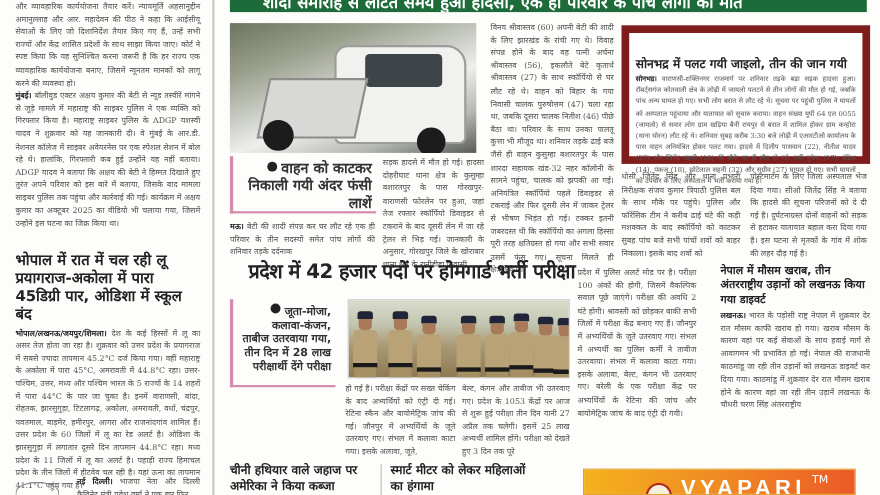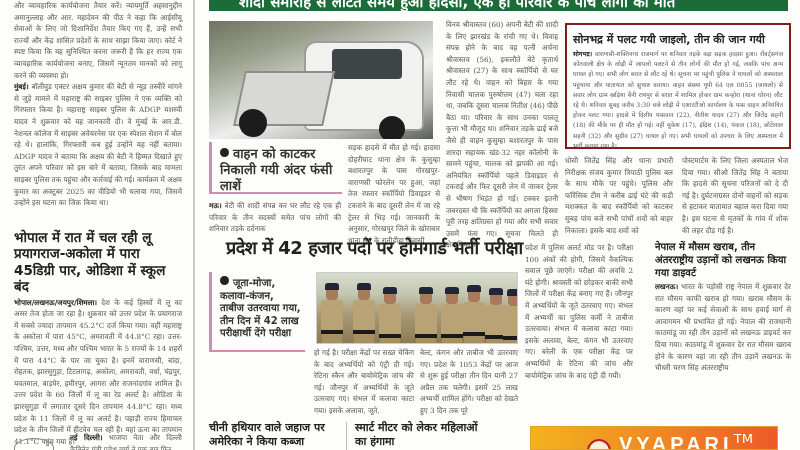--- a/index.html
+++ b/index.html
@@ -20,30 +20,30 @@
     .banner { position: absolute; left: 209px; top: 0; width: 579px; height: 11px; background: #1e6b3a; color: #fff; overflow: hidden; }
     .banner span { display: block; font-weight: bold; font-size: 15px; line-height: 15px; margin-top: -5px; padding-left: 30px; white-space: nowrap; }
 
     .photo-crash { position: absolute; left: 209px; top: 21px; width: 224px; height: 118px; background: linear-gradient(160deg, #6d7460 0%, #9aa08c 25%, #c9ccc5 45%, #eeeeec 60%, #b7b9b4 80%, #5a5c57 100%); overflow: hidden; }
     .photo-crash .car { position: absolute; left: 95px; top: 20px; width: 120px; height: 90px; background: #f1f1ef; border-radius: 12px 18px 6px 6px; border: 2px solid #9c9c9a; }
     .photo-crash .win { position: absolute; left: 123px; top: 28px; width: 70px; height: 30px; background: #3e4548; border-radius: 4px; }
     .photo-crash .wreck { position: absolute; left: 30px; top: 50px; width: 90px; height: 55px; background: #d8d8d6; transform: skewX(-12deg); border: 2px solid #8d8d8a; }
     .photo-crash .tire { position: absolute; left: 30px; top: 88px; width: 28px; height: 28px; background: #1c1c1c; border-radius: 50%; }
     .photo-crash .tire2 { position: absolute; left: 170px; top: 95px; width: 26px; height: 26px; background: #1c1c1c; border-radius: 50%; }
 
-    .pull { position: absolute; border-left: 3px solid #d58ab0; border-bottom: 2px solid #d58ab0; padding: 4px 4px 4px 8px; }
+    .pull { position: absolute; border-left: 3px solid #d58ab0; border-bottom: 2px solid #d58ab0; padding: 4px 4px 4px 8px; text-align: right; }
     .pull .hl { font-size: 13px; line-height: 16px; color: #333; }
     .bullet { display: inline-block; width: 9px; height: 9px; border-radius: 50%; background: #222; margin-right: 4px; vertical-align: 1px; }
 
     .pull1 { left: 209px; top: 142px; width: 133px; height: 52px; }
     .mid-a { position: absolute; left: 209px; top: 200px; width: 132px; }
     .mid-b { position: absolute; left: 348px; top: 142px; width: 92px; }
     .mid-c { position: absolute; left: 446px; top: 19px; width: 112px; }
 
-    .box-sonbhadra { position: absolute; left: 565px; top: 23px; width: 226px; height: 126px; border: 2px solid #7f1d1d; padding: 8px 6px; background: #fff; }
+    .box-sonbhadra { position: absolute; left: 565px; top: 23px; width: 226px; height: 126px; border: 7px solid #7f1d1d; padding: 22px 6px; background: #fff; }
     .box-sonbhadra .hl { font-size: 11px; line-height: 14px; margin-bottom: 2px; }
     .box-sonbhadra .body-text { font-size: 6.2px; line-height: 10.2px; }
 
     .r-a { position: absolute; left: 565px; top: 155px; width: 108px; }
     .r-b { position: absolute; left: 682px; top: 155px; width: 106px; }
 
     .hg-title { position: absolute; left: 226px; top: 235px; width: 430px; font-size: 18px; line-height: 26px; font-weight: bold; color: #222; font-family: "DejaVu Sans", sans-serif; letter-spacing: -0.5px; white-space: nowrap; }
 
     .pull2 { left: 209px; top: 272px; width: 96px; height: 80px; }
     .pull2 .hl { font-size: 10px; line-height: 12.6px; }
@@ -65,21 +65,21 @@
     .nepal .hl { font-size: 10px; line-height: 13px; margin-bottom: 2px; }
 
     .bottom-hl { position: absolute; top: 421px; font-family: "DejaVu Sans", sans-serif; font-weight: bold; font-size: 11px; line-height: 14px; color: #222; }
     .bh1 { left: 209px; width: 135px; }
     .bh-rule { position: absolute; left: 346px; top: 422px; width: 1px; height: 28px; background: #bbb; }
     .bh2 { left: 355px; width: 135px; }
 
     .ad { position: absolute; left: 530px; top: 426px; width: 248px; height: 24px; background: linear-gradient(90deg, #f3b31d 0%, #f08524 55%, #ec5a27 100%); overflow: hidden; border: 1px solid #e3a12a; }
     .ad .logo { position: absolute; left: 56px; top: 12px; width: 24px; height: 24px; border-radius: 50%; background: #f5f0dc; border: 2px solid #b52222; }
     .ad .brand { position: absolute; left: 88px; top: 6px; color: #fff; font-weight: bold; font-size: 20px; letter-spacing: 4px; font-family: "Liberation Sans", sans-serif; }
-    .ad .tm { position: absolute; right: 24px; top: 4px; color: #fff; font-size: 13px; }
+    .ad .tm { position: absolute; right: 24px; top: 4px; color: #fff; font-size: 10px; }
 
     .badge-circle { position: absolute; left: 14px; top: 438px; width: 40px; height: 20px; border: 1px solid #888; border-radius: 50% 50% 0 0; border-bottom: none; }
     .bjp-text { position: absolute; left: 70px; top: 432px; width: 112px; }
   </style>
 </head>
 <body>
 
 <div class="page">
 
   <div class="left-col">
@@ -138,21 +138,21 @@
     </p>
   </div>
 
   <p class="body-text r-a">धोसी जितेंद्र सिंह और थाना प्रभारी निरीक्षक संजय कुमार त्रिपाठी पुलिस बल के साथ मौके पर पहुंचे। पुलिस और फॉरेंसिक टीम ने करीब ढाई घंटे की कड़ी मशक्कत के बाद स्कॉर्पियो को काटकर सुबह पांच बजे सभी पांचों शवों को बाहर निकाला। इसके बाद शवों को</p>
   <p class="body-text r-b">पोस्टमार्टम के लिए जिला अस्पताल भेज दिया गया। सीओ जितेंद्र सिंह ने बताया कि हादसे की सूचना परिजनों को दे दी गई है। दुर्घटनाग्रस्त दोनों वाहनों को सड़क से हटाकर यातायात बहाल करा दिया गया है। इस घटना से मृतकों के गांव में शोक की लहर दौड़ गई है।</p>
 
   <h1 class="hg-title">प्रदेश में 42 हजार पदों पर होमगार्ड भर्ती परीक्षा</h1>
 
   <div class="pull pull2">
     <div class="hl">
-      <span class="bullet"></span><span>जूता-मोजा, कलावा-कंजन, ताबीज उतरवाया गया, तीन दिन में 42 लाख परीक्षार्थी देंगे परीक्षा</span>
+      <span class="bullet"></span><span>जूता-मोजा, कलावा-कंजन, ताबीज उतरवाया गया, तीन दिन में 28 लाख परीक्षार्थी देंगे परीक्षा</span>
     </div>
   </div>
 
 
   <div class="photo-guards" title="होमगार्ड जवान परेड करते हुए">
     <div class="guard" style="left:4px">
         <div class="cap"></div>
         <div class="face"></div>
         <div class="shirt"></div>
         <div class="belt"></div>

